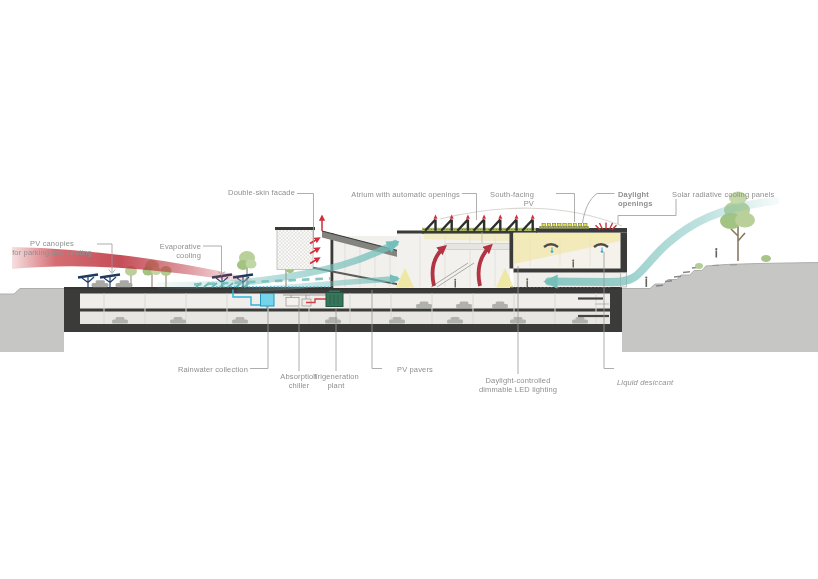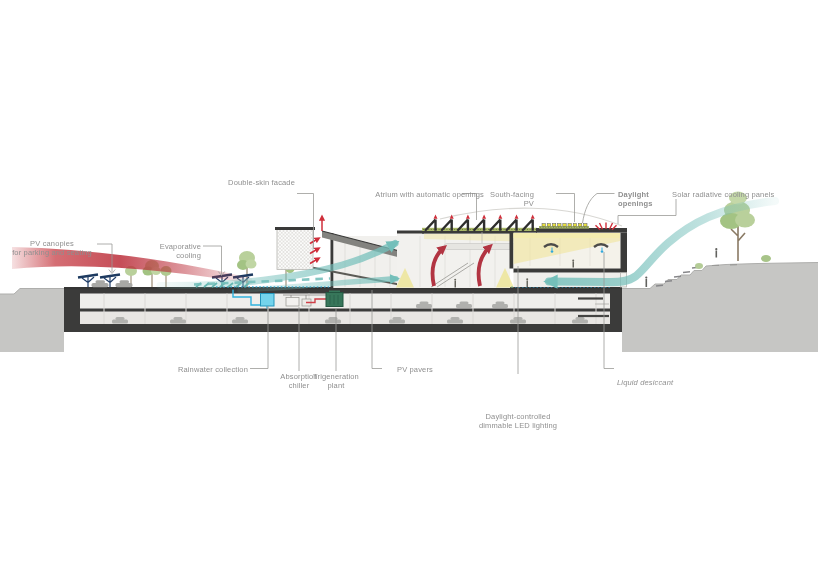--- a/index.html
+++ b/index.html
@@ -370,28 +370,28 @@
     <path d="M336,371 L336,308"></path>
     <path d="M382,368.5 L372,368.5 L372,290"></path>
     <path d="M518,374 L518,266"></path>
     <path d="M614,368.5 L604,368.5 L604,252"></path>
   </g>
 </svg>
 
 <div class="lbl t-c" style="left:8px;top:238.5px;width:88px;">PV canopies
 for parking and seating</div>
 <div class="lbl t-r" style="left:133px;top:242px;width:68px;">Evaporative cooling</div>
-<div class="lbl t-r" style="left:227px;top:178px;width:68px;">Double-skin facade</div>
-<div class="lbl t-r" style="left:348px;top:189.5px;width:112px;margin-left:24px;">Atrium with automatic openings</div>
+<div class="lbl t-r" style="left:227px;top:188px;width:68px;">Double-skin facade</div>
+<div class="lbl t-r" style="left:348px;top:189.5px;width:112px;">Atrium with automatic openings</div>
 <div class="lbl t-r" style="left:478px;top:189.5px;width:56px;">South-facing PV</div>
 <div class="lbl t-l" style="left:618px;top:189.5px;width:62px;font-weight:bold;">Daylight openings</div>
 <div class="lbl t-l" style="left:672px;top:189.5px;width:110px;">Solar radiative cooling panels</div>
 <div class="lbl t-r" style="left:174px;top:364.5px;width:74px;">Rainwater collection</div>
 <div class="lbl t-c" style="left:273px;top:371.5px;width:52px;">Absorption
 chiller</div>
 <div class="lbl t-c" style="left:310px;top:371.5px;width:52px;">Trigeneration
 plant</div>
 <div class="lbl t-l" style="left:385px;top:364.5px;width:50px;padding-left:12px;">PV pavers</div>
-<div class="lbl t-c" style="left:478px;top:375.5px;width:80px;margin-top:36px;">Daylight-controlled
+<div class="lbl t-c" style="left:478px;top:375.5px;width:80px;">Daylight-controlled
 dimmable LED lighting</div>
 <div class="lbl t-l" style="left:617px;top:378px;width:62px;font-style:italic;">Liquid desiccant</div>
 
 </div>
 
 </body></html>

